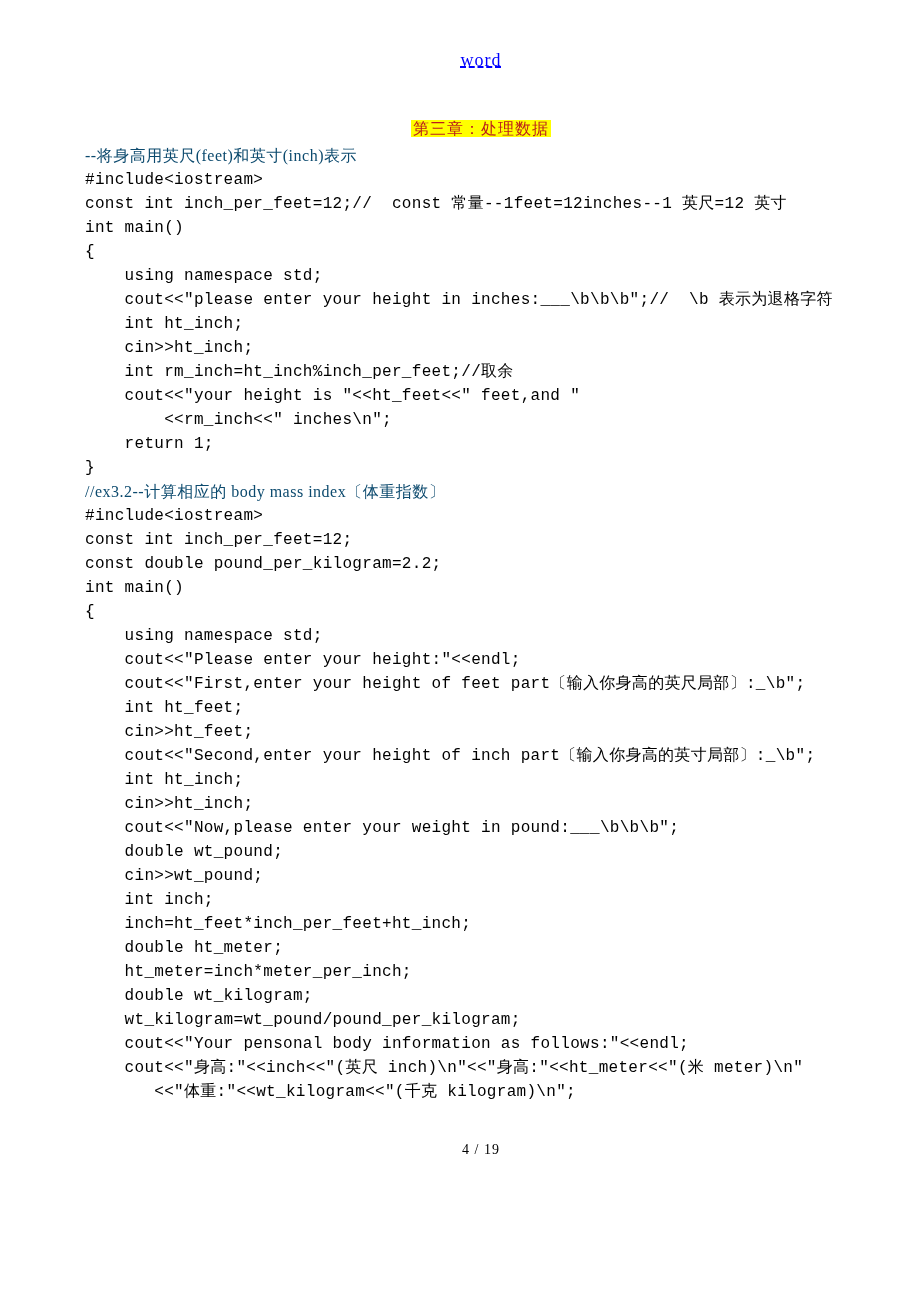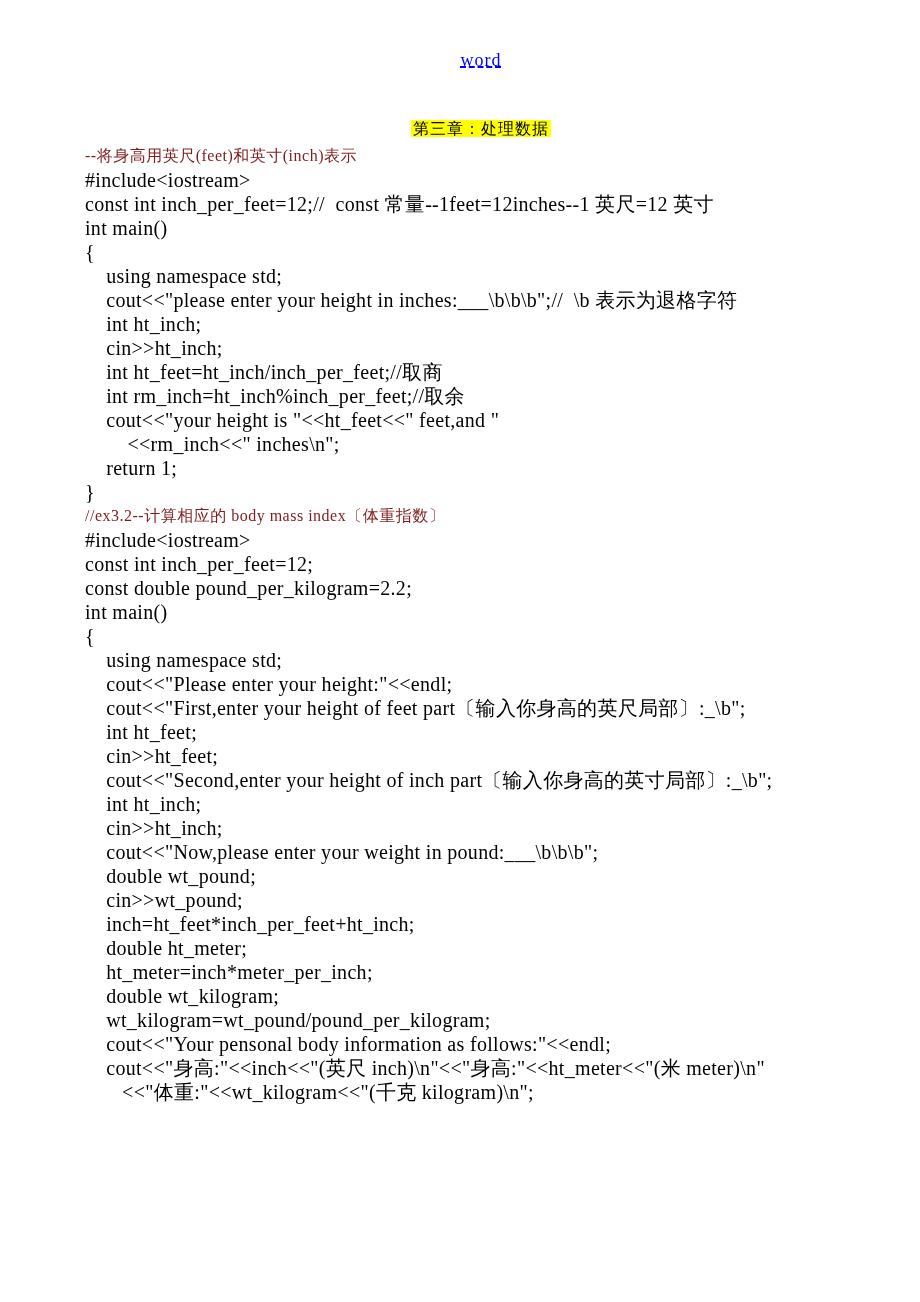--- a/index.html
+++ b/index.html
@@ -25,38 +25,38 @@
       text-decoration-style: dashed;
       font-size: 18px;
       letter-spacing: 1px;
     }
     .chapter-title {
       text-align: center;
       margin-bottom: 4px;
     }
     .chapter-title span {
       background-color: #ffff00;
-      color: #000000;
+      color: #b91c1c;
       font-size: 16px;
       padding: 0 2px;
       letter-spacing: 1px;
       margin-top: 11px;
     }
     .section-title {
-      color: #7f1d1d;
+      color: #0c4a6e;
       font-size: 16px;
       line-height: 24px;
       letter-spacing: 0.5px;
     }
     .code-line {
       color: #000000;
-      font-size: 20px;
+      font-size: 16px;
       line-height: 24px;
       white-space: pre;
-      font-family: Liberation Serif, serif;
+      font-family: Liberation Mono, monospace;
       letter-spacing: 0.3px;
     }
     .footer {
       text-align: center;
       margin-top: 38px;
       font-size: 14px;
       color: #000000;
       letter-spacing: 1px;
     }
   </style>
@@ -75,21 +75,20 @@
 
   <div class="section-title">--将身高用英尺(feet)和英寸(inch)表示</div>
   <div class="code-line">#include&lt;iostream&gt;</div>
   <div class="code-line">const int inch_per_feet=12;//  const 常量--1feet=12inches--1 英尺=12 英寸</div>
   <div class="code-line">int main()</div>
   <div class="code-line">{</div>
   <div class="code-line">    using namespace std;</div>
   <div class="code-line">    cout&lt;&lt;"please enter your height in inches:___\b\b\b";//  \b 表示为退格字符</div>
   <div class="code-line">    int ht_inch;</div>
   <div class="code-line">    cin&gt;&gt;ht_inch;</div>
-  <div class="code-line">    int ht_feet=ht_inch/inch_per_feet;//取商</div>
   <div class="code-line">    int rm_inch=ht_inch%inch_per_feet;//取余</div>
   <div class="code-line">    cout&lt;&lt;"your height is "&lt;&lt;ht_feet&lt;&lt;" feet,and "</div>
   <div class="code-line">        &lt;&lt;rm_inch&lt;&lt;" inches\n";</div>
   <div class="code-line">    return 1;</div>
   <div class="code-line">}</div>
 
   <div class="section-title">//ex3.2--计算相应的 body mass index〔体重指数〕</div>
   <div class="code-line">#include&lt;iostream&gt;</div>
   <div class="code-line">const int inch_per_feet=12;</div>
   <div class="code-line">const double pound_per_kilogram=2.2;</div>
@@ -99,23 +98,27 @@
   <div class="code-line">    cout&lt;&lt;"Please enter your height:"&lt;&lt;endl;</div>
   <div class="code-line">    cout&lt;&lt;"First,enter your height of feet part〔输入你身高的英尺局部〕:_\b";</div>
   <div class="code-line">    int ht_feet;</div>
   <div class="code-line">    cin&gt;&gt;ht_feet;</div>
   <div class="code-line">    cout&lt;&lt;"Second,enter your height of inch part〔输入你身高的英寸局部〕:_\b";</div>
   <div class="code-line">    int ht_inch;</div>
   <div class="code-line">    cin&gt;&gt;ht_inch;</div>
   <div class="code-line">    cout&lt;&lt;"Now,please enter your weight in pound:___\b\b\b";</div>
   <div class="code-line">    double wt_pound;</div>
   <div class="code-line">    cin&gt;&gt;wt_pound;</div>
+  <div class="code-line">    int inch;</div>
   <div class="code-line">    inch=ht_feet*inch_per_feet+ht_inch;</div>
   <div class="code-line">    double ht_meter;</div>
   <div class="code-line">    ht_meter=inch*meter_per_inch;</div>
   <div class="code-line">    double wt_kilogram;</div>
   <div class="code-line">    wt_kilogram=wt_pound/pound_per_kilogram;</div>
   <div class="code-line">    cout&lt;&lt;"Your pensonal body information as follows:"&lt;&lt;endl;</div>
   <div class="code-line">    cout&lt;&lt;"身高:"&lt;&lt;inch&lt;&lt;"(英尺 inch)\n"&lt;&lt;"身高:"&lt;&lt;ht_meter&lt;&lt;"(米 meter)\n"</div>
   <div class="code-line">       &lt;&lt;"体重:"&lt;&lt;wt_kilogram&lt;&lt;"(千克 kilogram)\n";</div>
 
+  <div class="footer">
+    <span>4 / 19</span>
+  </div>
 
 </div>
 
 </body></html>

